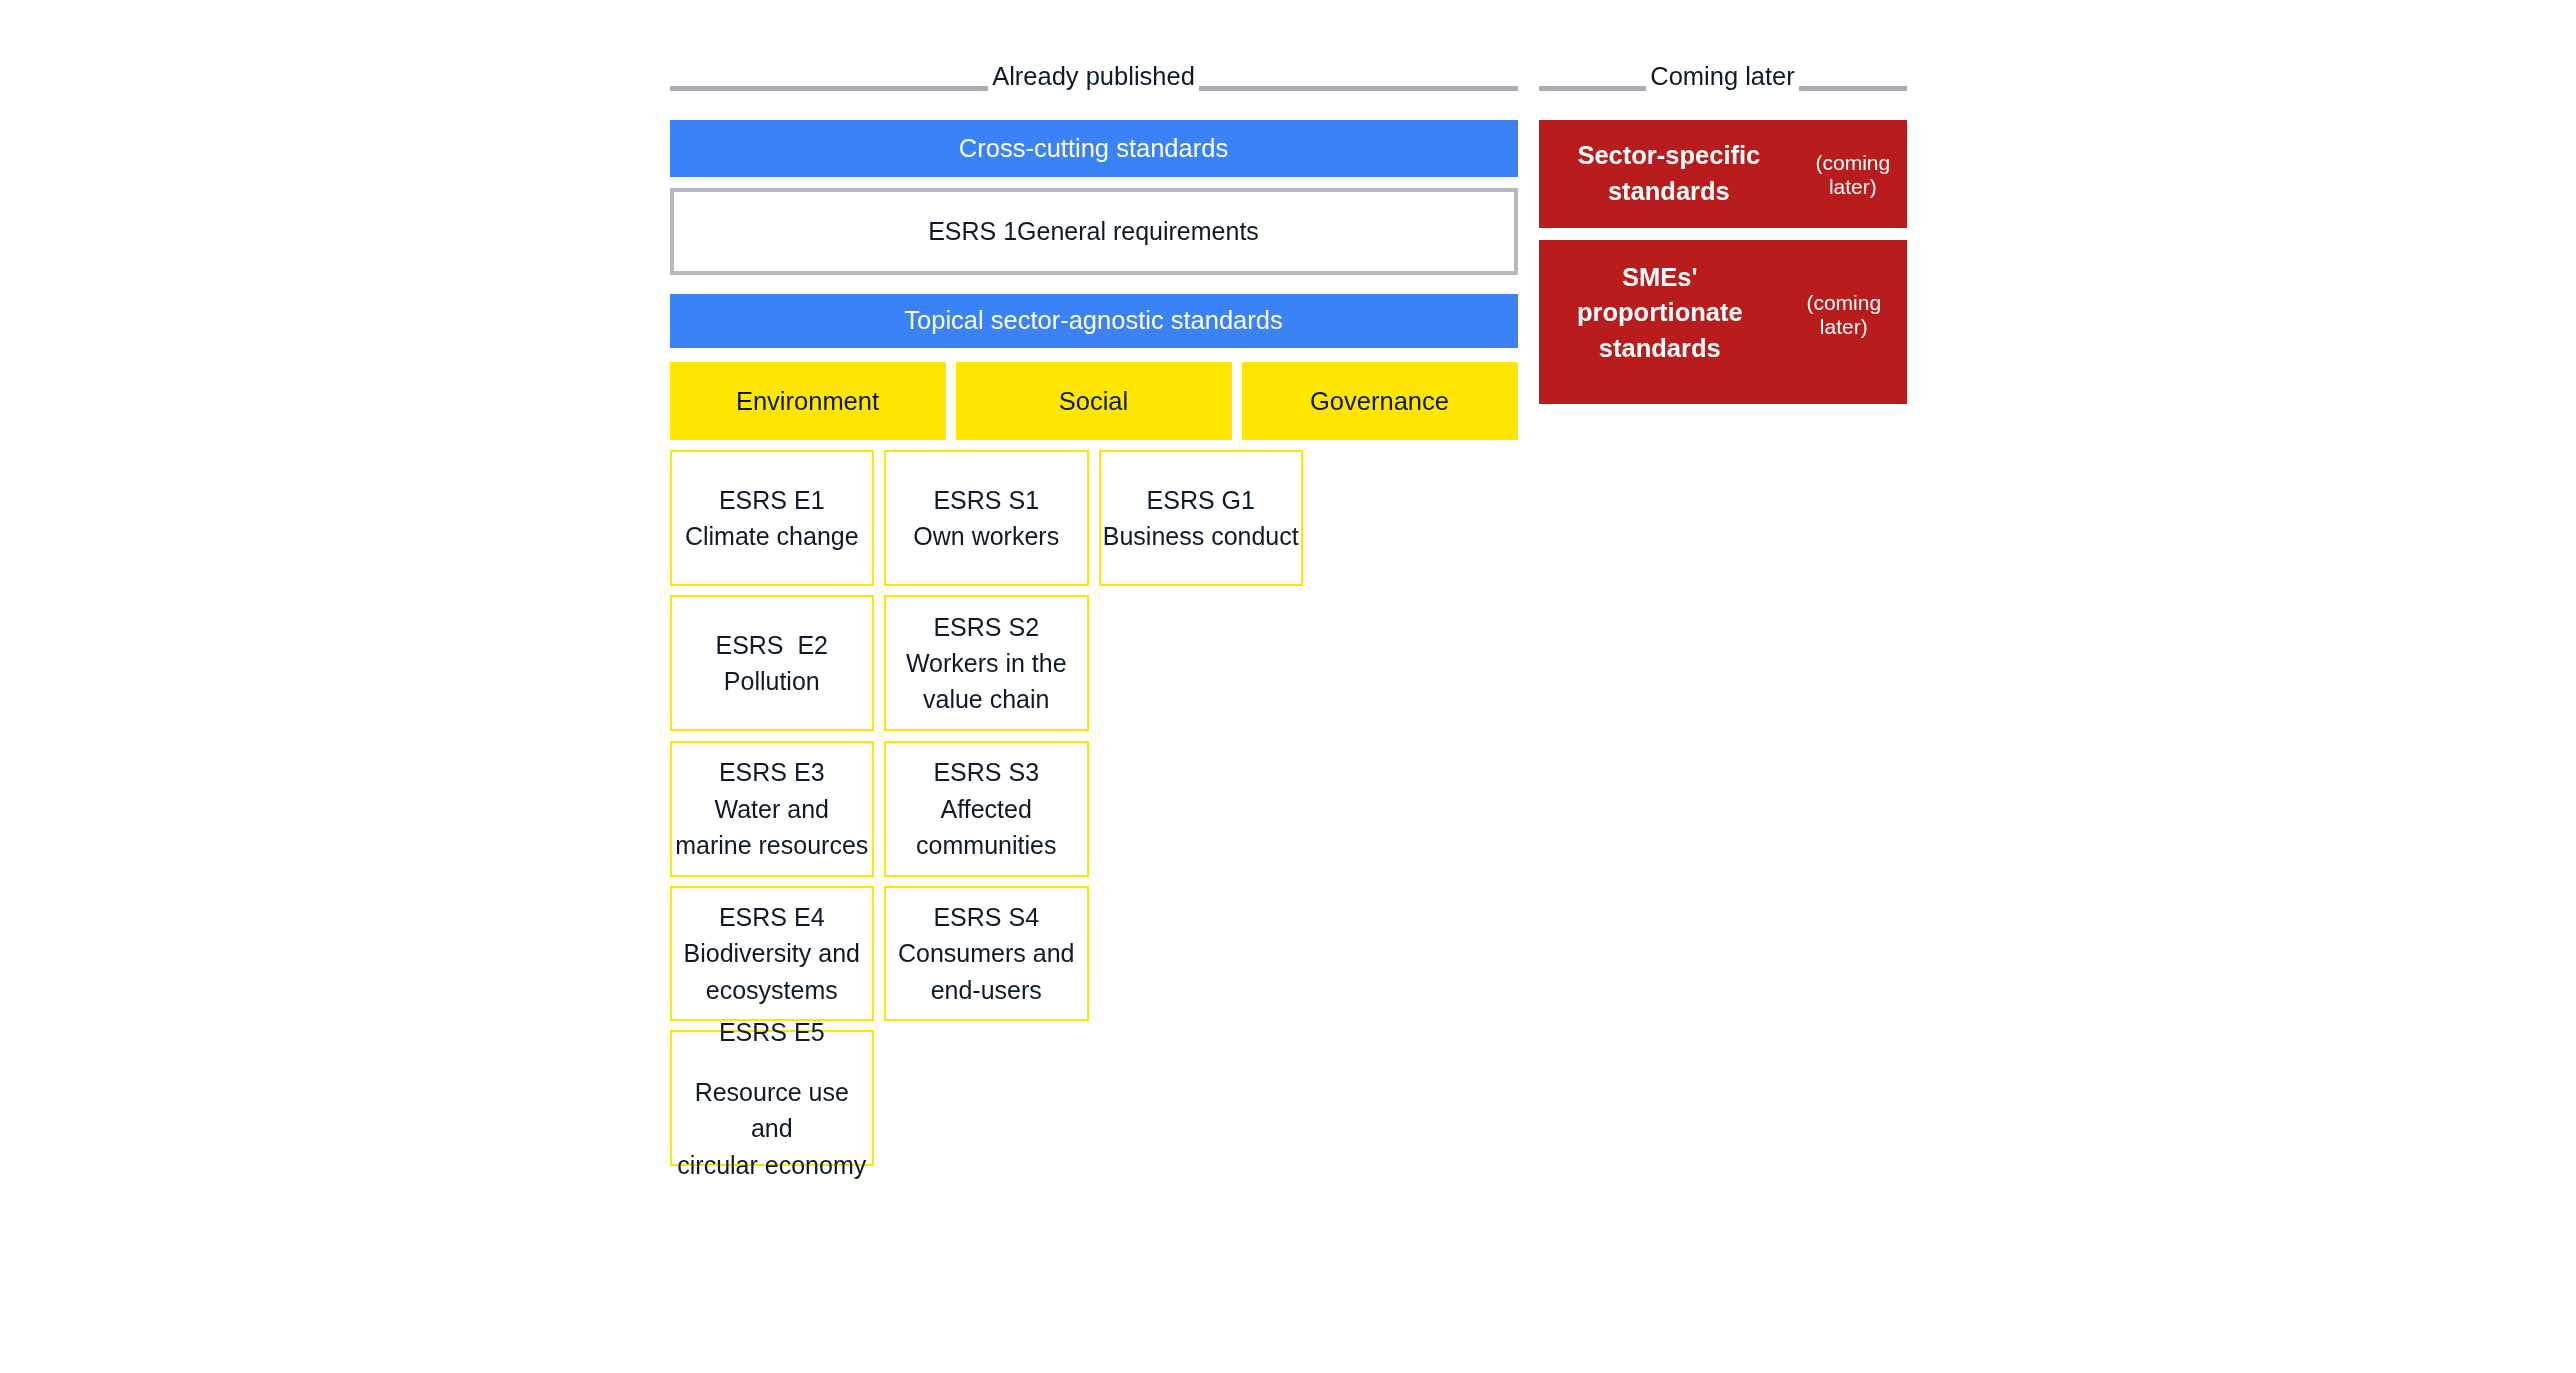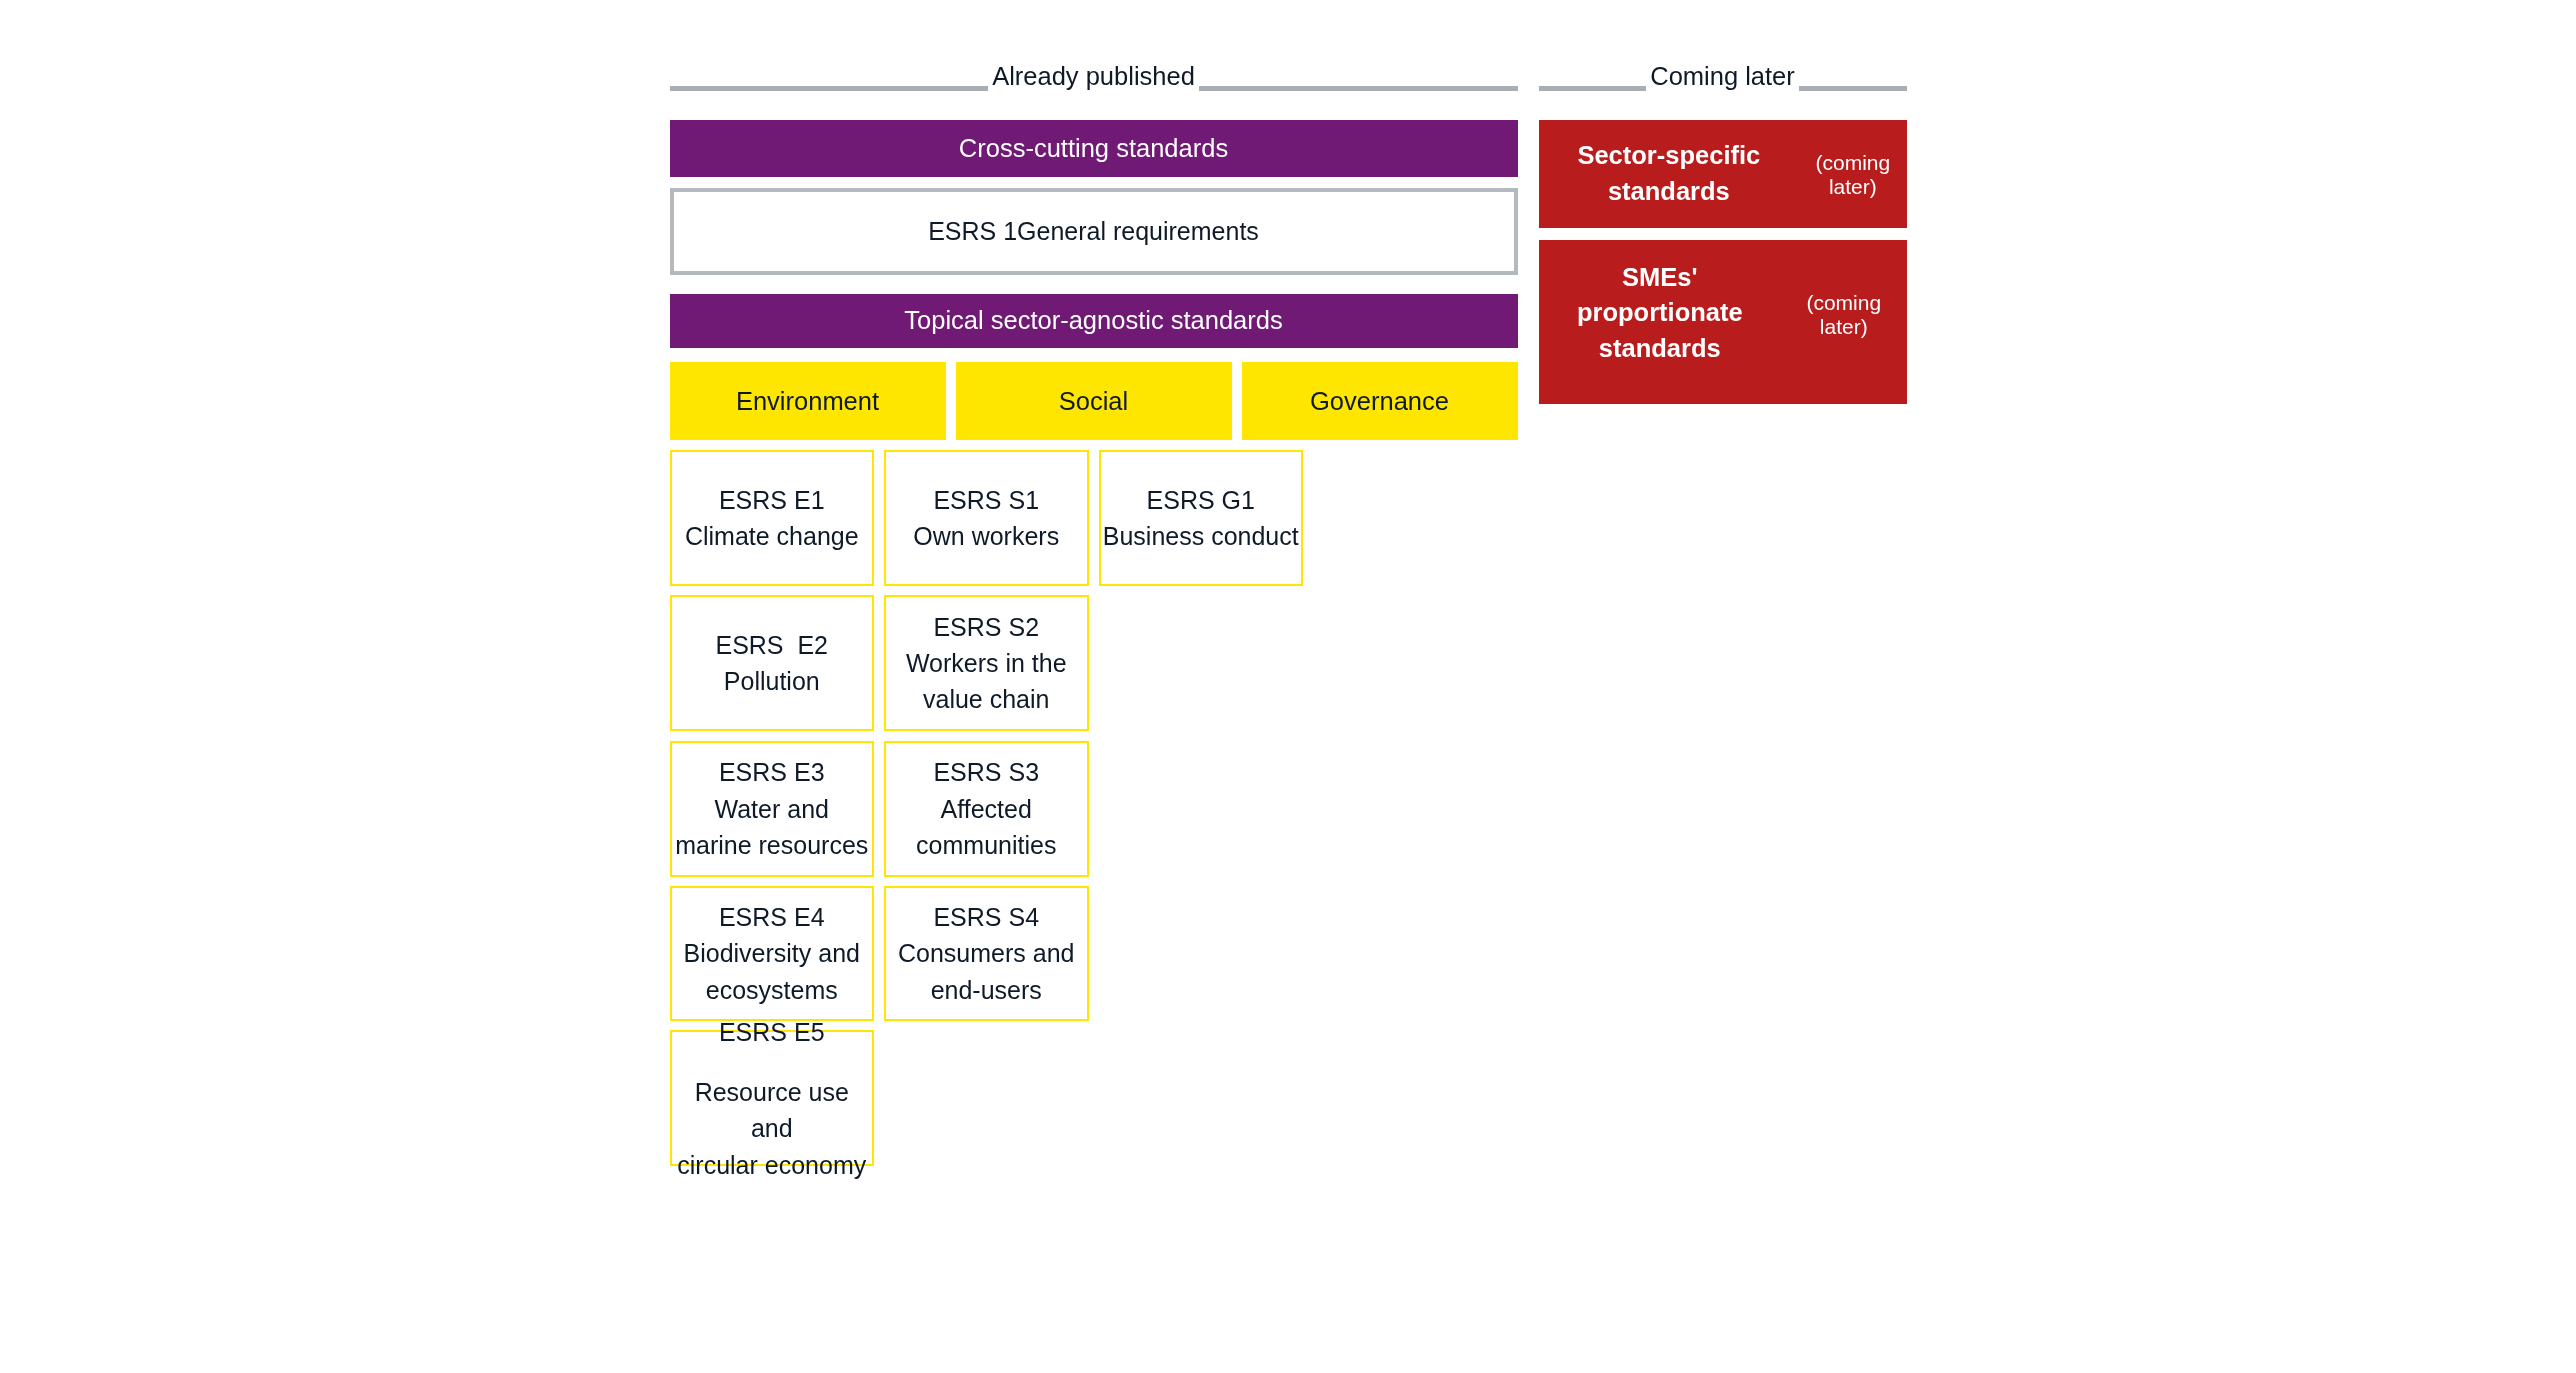--- a/index.html
+++ b/index.html
@@ -9,21 +9,21 @@
   .diagram { width: 1237px; margin: 60px auto 0; display: flex; gap: 21px; }
   .col-left  { width: 848px; }
   .col-right { width: 368px; }
 
   
   .section-label-row { display: flex; align-items: flex-end; height: 31px; gap: 4px; }
   .rule { flex: 1; height: 4.7px; background: #a9aeb4; }
   .section-label { font-size: 25.5px; color: #0e1a28; white-space: nowrap; }
 
   
-  .bar-dark { background: #701a75; color: #ffffff; display: flex; align-items: center;
+  .bar-dark { background: #3b82f6; color: #ffffff; display: flex; align-items: center;
               justify-content: center; font-size: 25.5px; }
   .bar-cross   { height: 57px; margin-top: 29px; }
   .bar-topical { height: 54px; margin-top: 19px; }
 
   
   .box-gray { border: 4px solid #b4b9bd; background: #ffffff; display: flex; flex-direction: row;
               align-items: center; justify-content: center; text-align: center;
               font-size: 25px; line-height: 1.45; }
   .box-esrs1 { height: 87px; margin-top: 10.7px; }
   .box-esrs2 { height: 113px; margin-top: 14px; }

